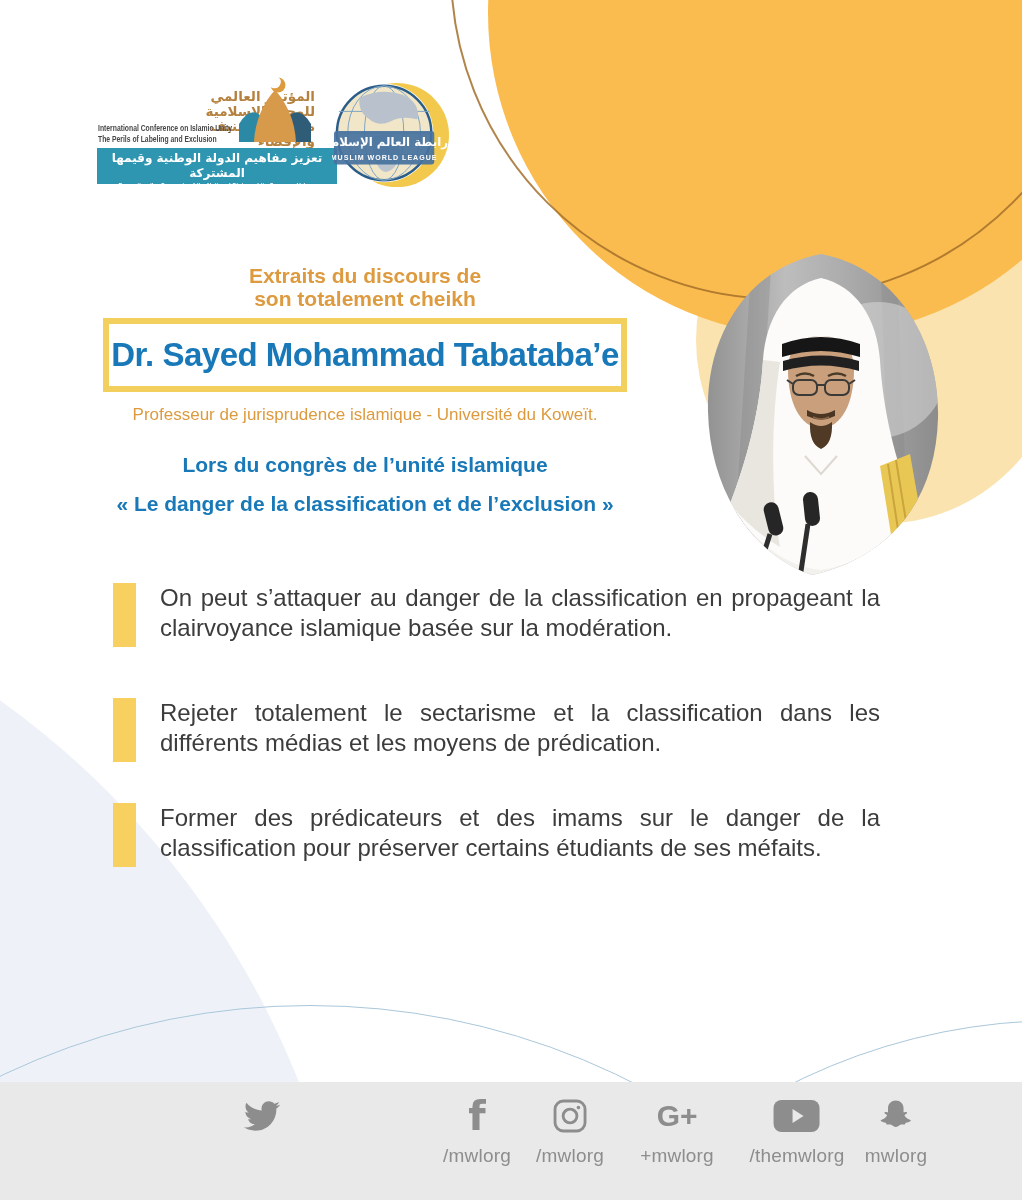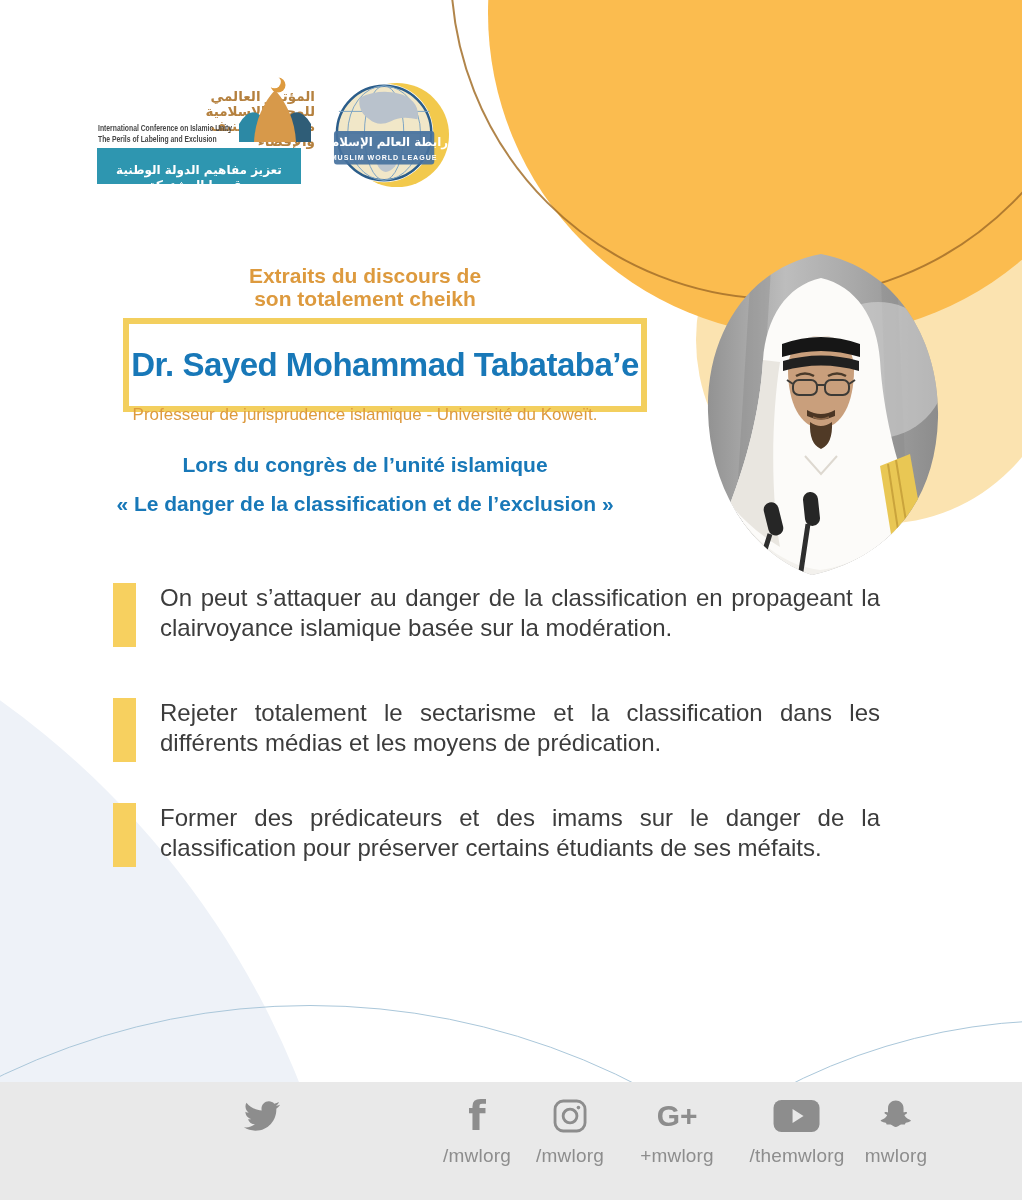--- a/index.html
+++ b/index.html
@@ -32,31 +32,31 @@
   .c-darkarc{position:absolute;left:450px;top:-360px;width:660px;height:660px;border-radius:50%;border:2px solid rgba(163,112,42,.85);background:transparent;z-index:4;}
 
   
   .conf-logo{position:absolute;left:95px;top:75px;width:220px;z-index:6;}
   .conf-arabic{position:absolute;right:0;top:14px;width:140px;text-align:right;direction:rtl;
     font-family:"DejaVu Sans","Liberation Sans",sans-serif;color:var(--logo-brown);
     font-size:13.5px;font-weight:bold;line-height:15px;}
   .conf-english{position:absolute;left:3px;top:48px;width:160px;color:#474747;font-weight:bold;
     font-size:8.5px;line-height:11px;transform:scaleX(.8);transform-origin:left top;white-space:nowrap;}
   .mosque-svg{position:absolute;left:140px;top:1px;}
-  .conf-banner{position:absolute;left:2px;top:73px;width:204px;height:36px;background:var(--teal-banner);
-    color:#fff;text-align:center;padding-top:15px;}
+  .conf-banner{position:absolute;left:2px;top:73px;width:240px;height:36px;background:var(--teal-banner);
+    color:#fff;text-align:center;padding-top:3px;}
   .conf-banner .ar{font-family:"DejaVu Sans","Liberation Sans",sans-serif;font-size:12px;font-weight:bold;direction:rtl;line-height:15px;}
   .conf-banner .en{font-size:7px;font-weight:bold;transform:scaleX(.85);transform-origin:center top;white-space:nowrap;line-height:10px;}
   .mwl-logo{position:absolute;left:332px;top:76px;z-index:6;}
 
   
   .kicker{position:absolute;left:103px;top:264px;width:524px;text-align:center;z-index:6;
     color:var(--accent-orange);font-weight:bold;font-size:21px;line-height:23px;}
-  .name-box{position:absolute;left:103px;top:318px;width:524px;height:94px;background:#fff;
-    border:6px solid var(--accent-yellow);z-index:6;display:flex;align-items:center;justify-content:center;margin-left:20px;}
+  .name-box{position:absolute;left:103px;top:318px;width:524px;height:74px;background:#fff;
+    border:6px solid var(--accent-yellow);z-index:6;display:flex;align-items:center;justify-content:center;}
   .name-box .name{color:var(--accent-blue);font-weight:bold;font-size:33px;letter-spacing:-.5px;white-space:nowrap;}
   .subtitle{position:absolute;left:40px;top:405px;width:650px;text-align:center;z-index:6;
     color:var(--accent-orange);font-size:17px;}
   .event{position:absolute;left:40px;width:650px;text-align:center;z-index:6;
     color:var(--accent-blue);font-weight:bold;font-size:21px;}
   .event1{top:453px;}
   .event2{top:492px;}
 
   
   .portrait{position:absolute;left:700px;top:252px;z-index:5;}

